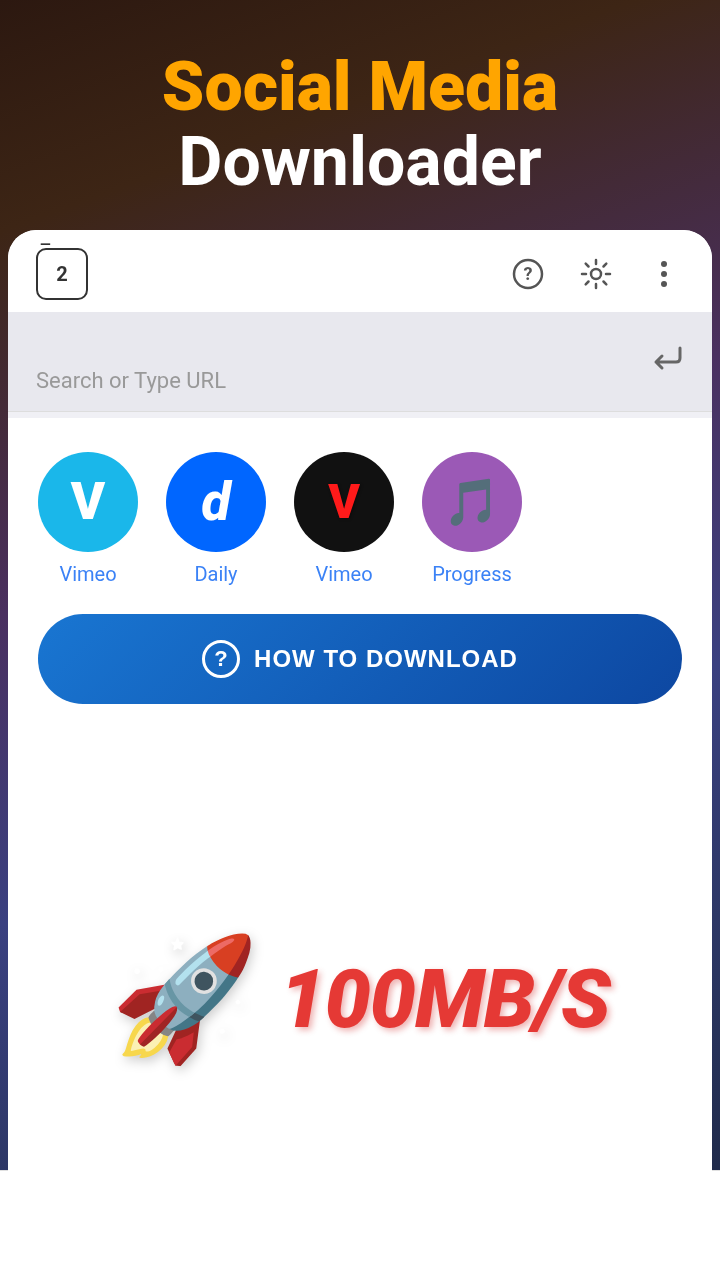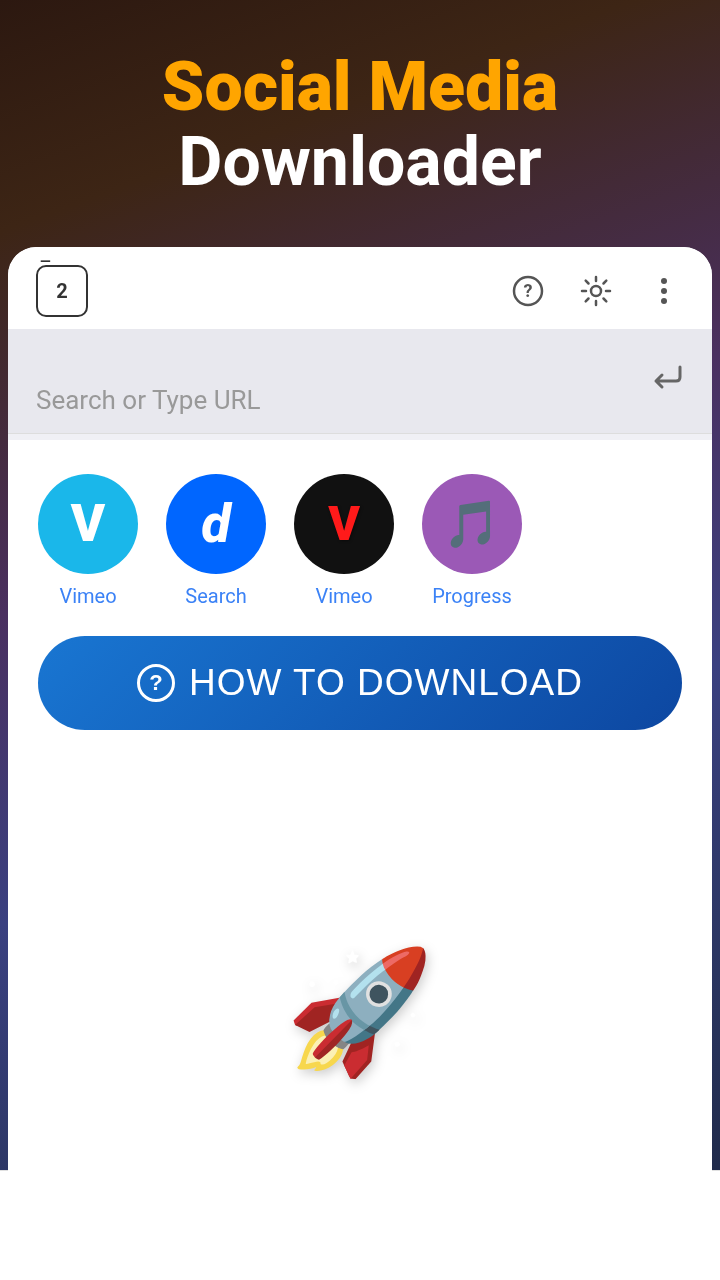--- a/index.html
+++ b/index.html
@@ -27,21 +27,21 @@
       z-index: 1;
       width: 100%;
       height: 100%;
       display: flex;
       flex-direction: column;
     }
 
     
     .header-title {
       text-align: center;
-      padding: 50px 20px 47px;
+      padding: 50px 20px 30px;
     }
 
     .header-title .social-media {
       font-size: 68px;
       font-weight: 900;
       color: #FFA500;
       line-height: 1.1;
       display: block;
     }
 
@@ -127,21 +127,21 @@
       margin: 0 0 6px;
       padding: 18px 28px;
       display: flex;
       align-items: center;
       justify-content: space-between;
       border-bottom: 1px solid #ddd;
     }
 
     .search-input-area {
       flex: 1;
-      font-size: 26px;
+      font-size: 22px;
       color: #999;
       margin-top: 38px;
     }
 
     .search-return-icon {
       font-size: 28px;
       color: #666;
     }
 
     
@@ -215,22 +215,22 @@
       border: 3px solid white;
       display: flex;
       align-items: center;
       justify-content: center;
       color: white;
       font-size: 22px;
       font-weight: bold;
     }
 
     .download-btn-text {
-      font-size: 37px;
-      font-weight: 400;
+      font-size: 24px;
+      font-weight: 700;
       color: white;
       letter-spacing: 1px;
     }
 
     
     .rocket-section {
       display: flex;
       align-items: center;
       justify-content: center;
       padding: 20px 20px 30px;
@@ -420,21 +420,21 @@
           <div class="app-icon-circle vimeo">
             <span style="font-size:52px; font-weight:900; font-style:normal;">V</span>
           </div>
           <span class="app-icon-label">Vimeo</span>
         </div>
 
         <div class="app-icon-item">
           <div class="app-icon-circle daily">
             <span style="font-size:54px; font-weight:800; font-style:italic;">d</span>
           </div>
-          <span class="app-icon-label">Search</span>
+          <span class="app-icon-label">Daily</span>
         </div>
 
         <div class="app-icon-item">
           <div class="app-icon-circle videos">
             <span style="font-size:48px; font-weight:900; color:#ff1a1a; text-shadow: 1px 1px 3px rgba(0,0,0,0.4);">V</span>
           </div>
           <span class="app-icon-label">Vimeo</span>
         </div>
 
         <div class="app-icon-item">
@@ -446,20 +446,21 @@
 
       </div>
 
       <button class="download-btn">
         <div class="download-btn-icon">?</div>
         <span class="download-btn-text">HOW TO DOWNLOAD</span>
       </button>
 
       <div class="rocket-section">
         <div class="rocket-emoji">🚀</div>
+        <div class="speed-text">100MB/S</div>
       </div>
 
     </div>
   </div>
 </div>
 
 <div class="bottom-nav">
 
   <div class="nav-item">
     <div class="nav-icon-wrapper">

